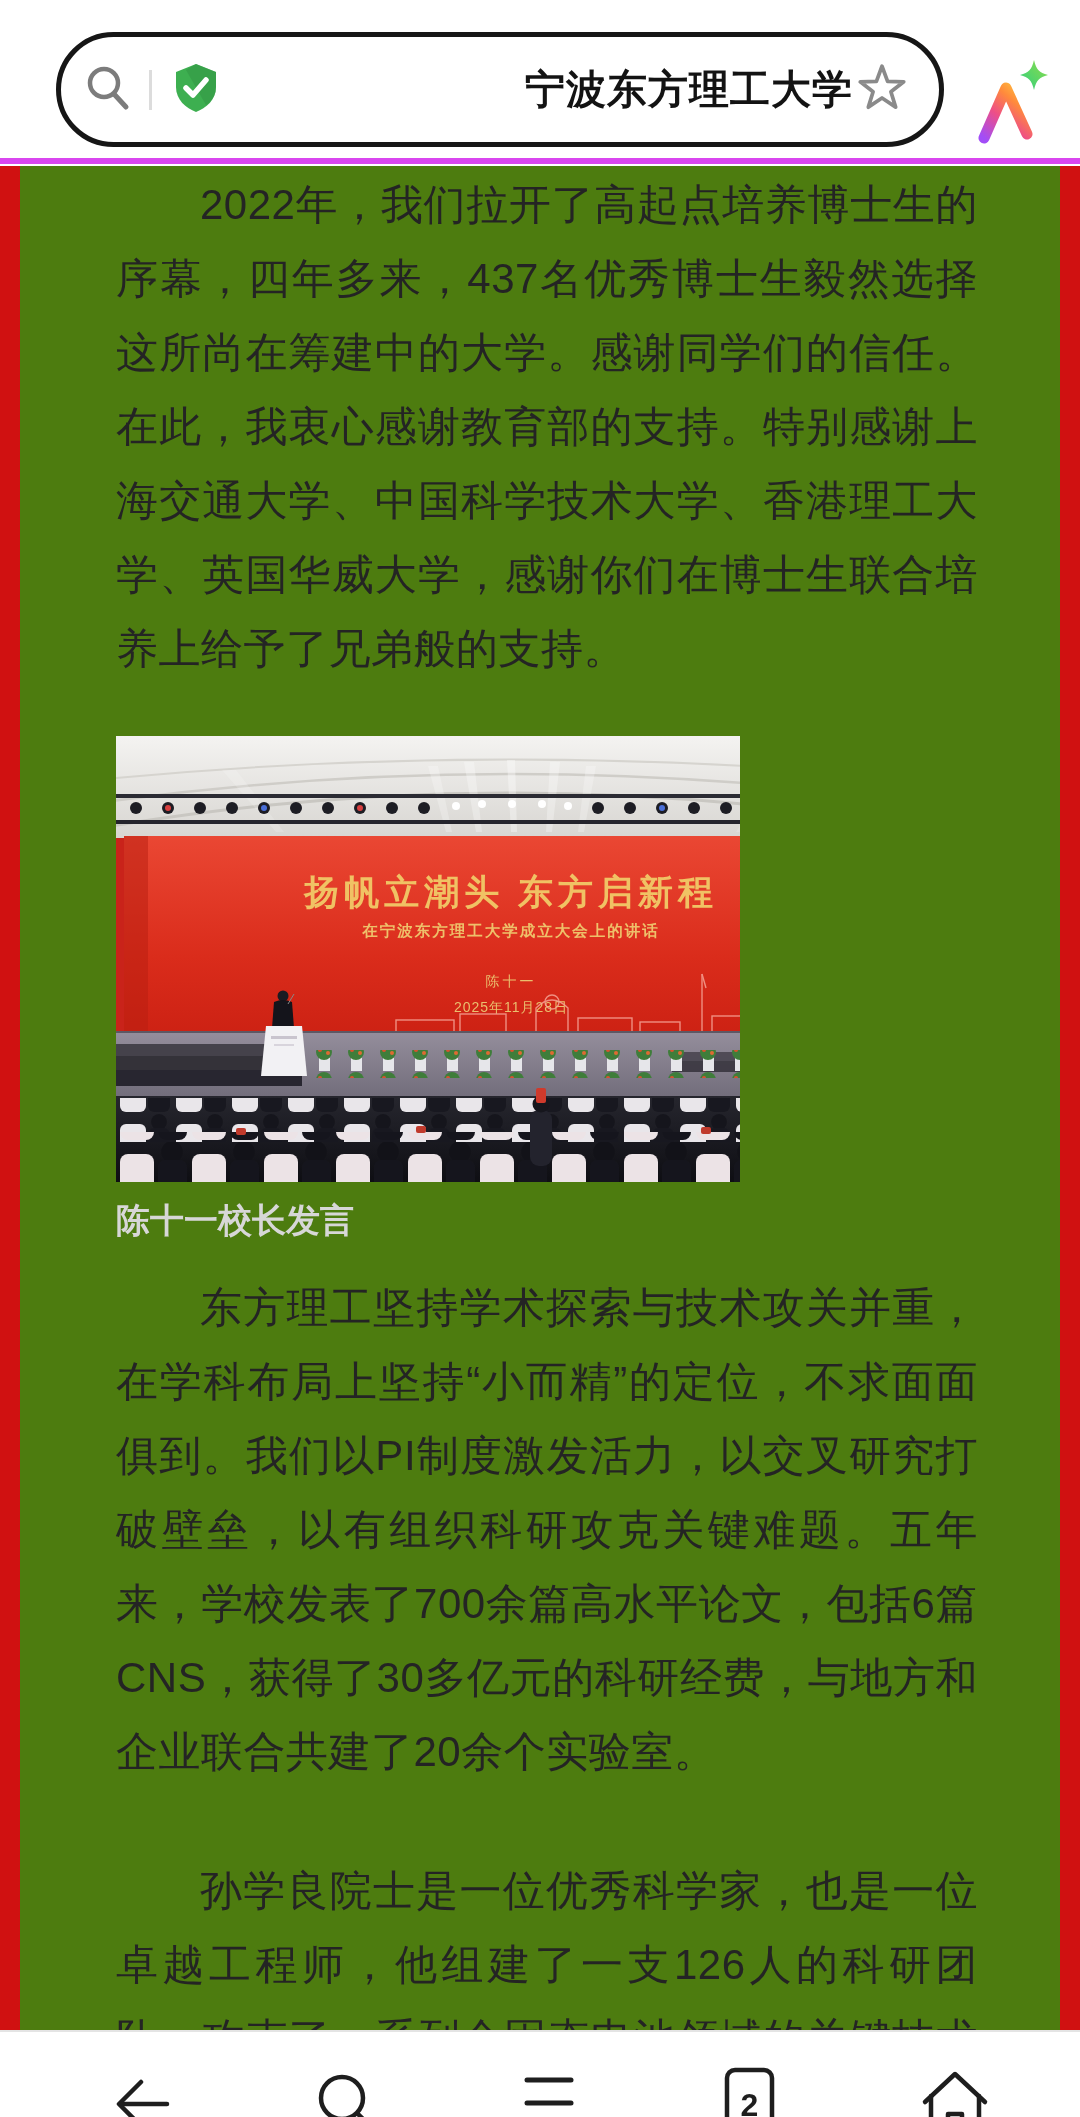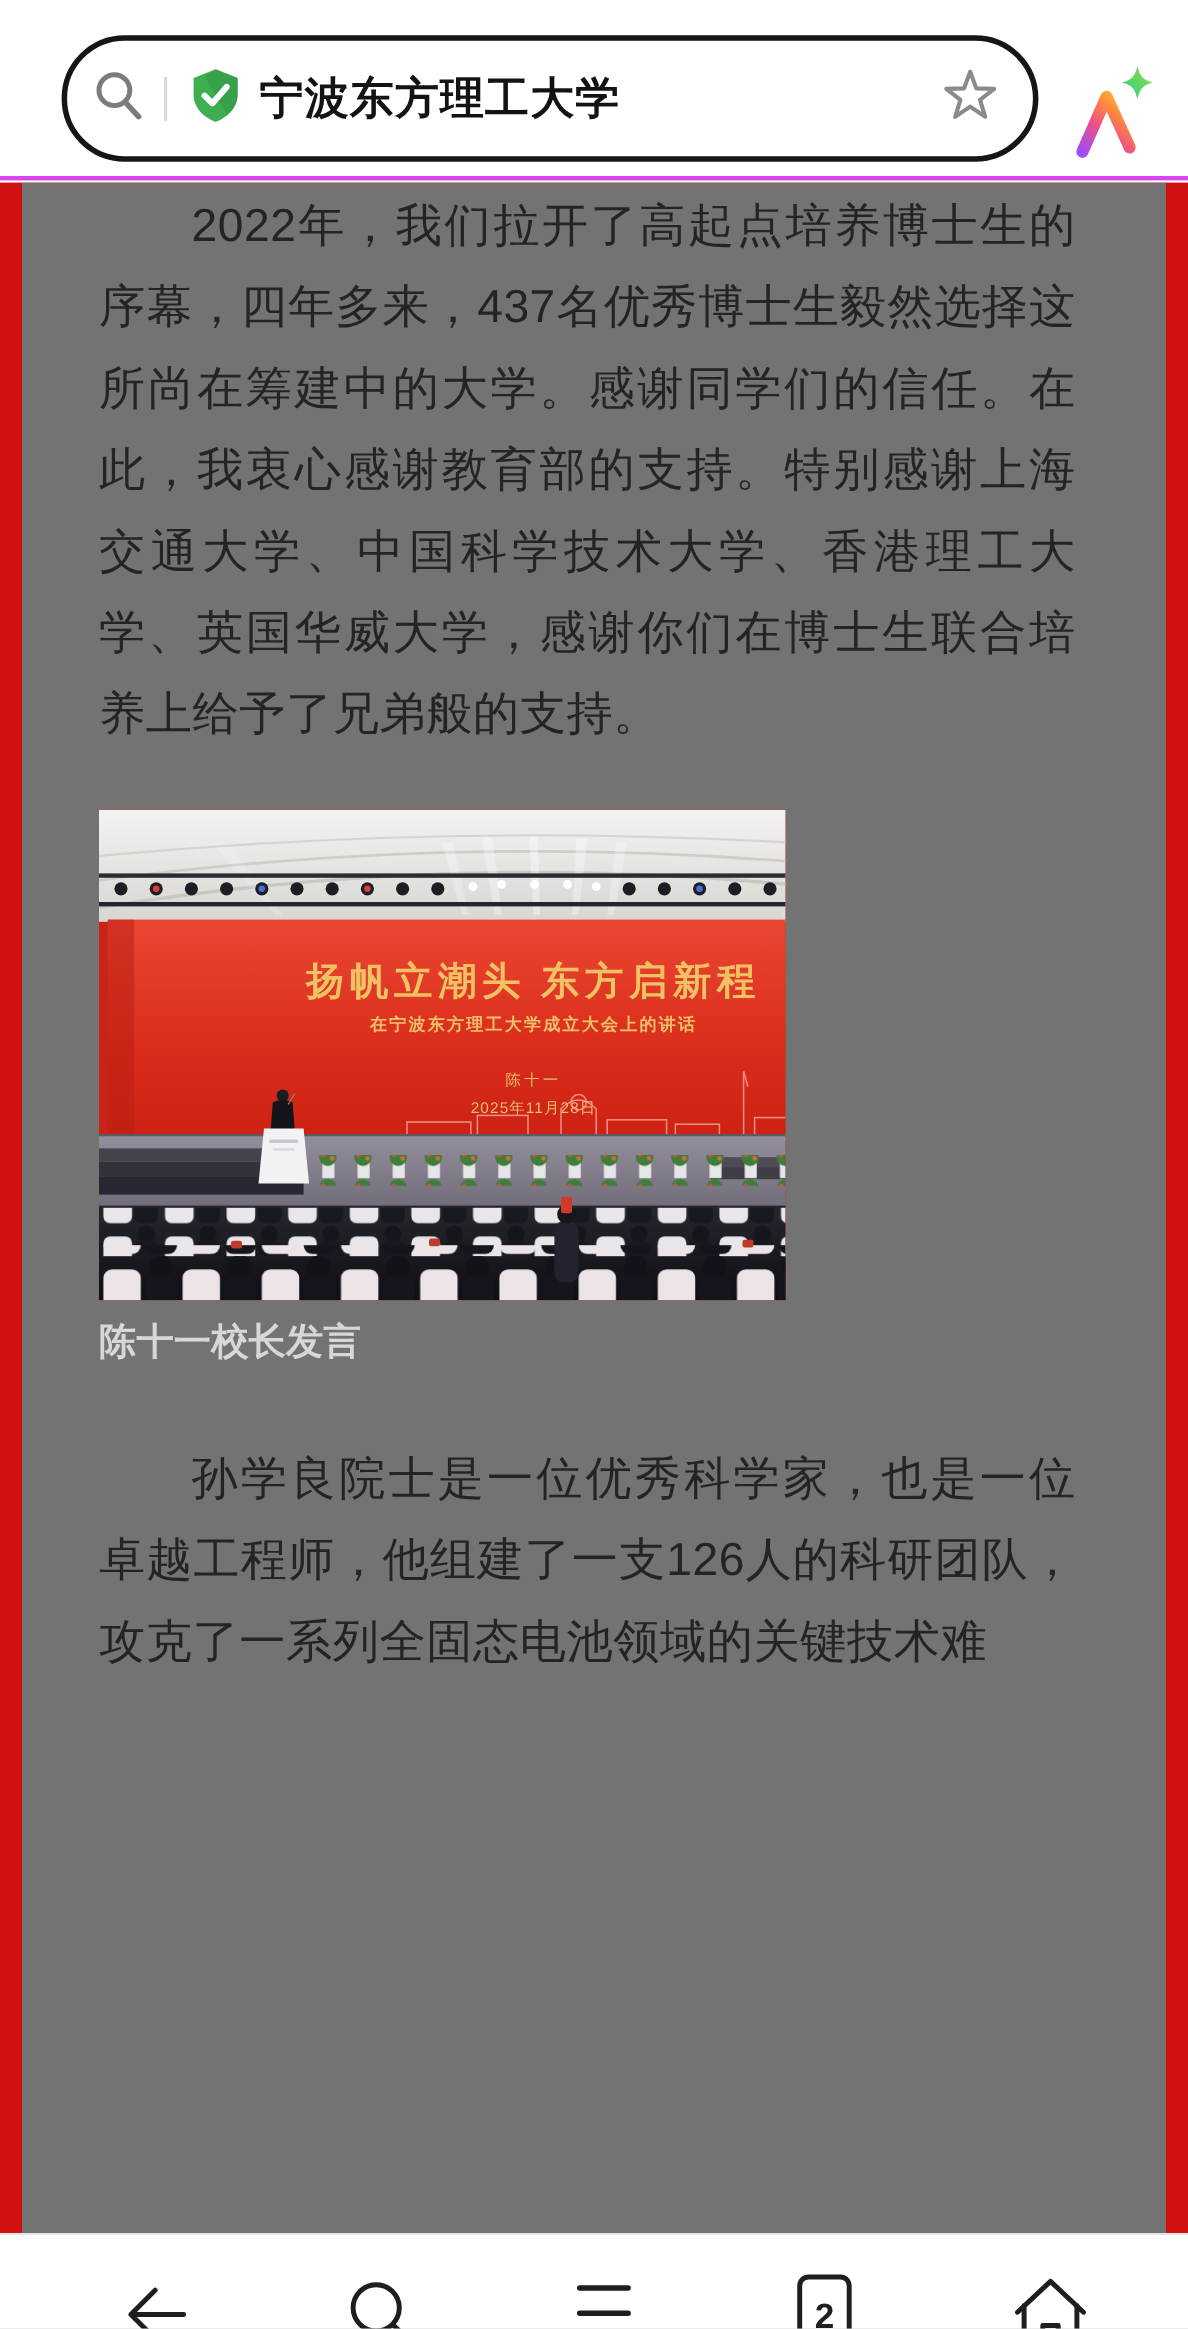--- a/index.html
+++ b/index.html
@@ -1,33 +1,33 @@
 <!DOCTYPE html>
 <html><head>
 <meta charset="utf-8">
 <style>
   * { margin:0; padding:0; box-sizing:border-box; }
   html,body { width:1080px; height:2117px; overflow:hidden; }
   body { font-family:"Liberation Sans","DejaVu Sans",sans-serif; background:#fff; position:relative; }
 
   
   .toolbar { position:absolute; top:0; left:0; width:1080px; height:164px; background:#fff;
-             border-bottom:4px solid #d946ef; z-index:20; }
+             border-bottom:6px solid #d946ef; z-index:20;text-align:right; }
   .pill { position:absolute; left:56px; top:32px; width:888px; height:115px; background:#fff;
           border:5px solid #161616; border-radius:58px; display:flex; align-items:center;
           padding:0 28px 0 24px; }
   .pill-divider { width:3px; height:40px; background:#dcdcdc; margin:0 20px 0 18px; flex:0 0 auto; }
   .query { font-size:40px; font-weight:600; color:#131313; letter-spacing:1px; margin-left:16px;
            white-space:nowrap; overflow:hidden; flex:1 1 auto; }
   .ai-btn { position:absolute; left:972px; top:54px; width:86px; height:94px; }
 
   
   .page { position:absolute; top:166px; bottom:87px; left:0; right:0; background:#d01111;
           padding:0 20px; overflow:hidden; }
-  .content { background:#737373; width:100%; height:100%; padding:2px 82px 0 70px; overflow:hidden; }
+  .content { background:#4d7c0f; width:100%; height:100%; padding:2px 82px 0 96px; overflow:hidden; }
   p.para { font-size:42px; line-height:74px; color:#242424; text-align:justify; text-indent:2em;
            letter-spacing:0.5px; }
   .para-2 { margin-top:29px; }
   .para-3 { margin-top:65px; }
 
   figure.photo { width:624px; height:446px; margin:50px 0 16px 0; overflow:hidden; background:#c9231a; }
   figure.photo svg { display:block; width:790px; height:446px; }
   .photo-caption { font-size:34px; line-height:44px; font-weight:700; color:#d7d7d7;
                    padding-right:6px; margin-top:4px; }
 
@@ -248,20 +248,21 @@
         <g fill="#c03a2c">
           <rect x="120" y="392" width="10" height="7" rx="2"></rect>
           <rect x="300" y="390" width="10" height="7" rx="2"></rect>
           <rect x="585" y="391" width="10" height="7" rx="2"></rect>
           <rect x="700" y="418" width="12" height="8" rx="2"></rect>
         </g>
       </svg>
     </figure>
     <div class="photo-caption">陈十一校长发言</div>
 
+    <p class="para para-2">东方理工坚持学术探索与技术攻关并重，在学科布局上坚持“小而精”的定位，不求面面俱到。我们以PI制度激发活力，以交叉研究打破壁垒，以有组织科研攻克关键难题。五年来，学校发表了700余篇高水平论文，包括6篇CNS，获得了30多亿元的科研经费，与地方和企业联合共建了20余个实验室。</p>
     <p class="para para-3">孙学良院士是一位优秀科学家，也是一位卓越工程师，他组建了一支126人的科研团队，攻克了一系列全固态电池领域的关键技术难</p>
   </div>
 </div>
 
 <div class="navbar">
   <div class="nav-icon" style="left:103px">
     <svg width="80" height="80" viewBox="0 0 80 80" fill="none" stroke="#1e1e1e" stroke-width="4.5" stroke-linecap="round" stroke-linejoin="round">
       <line x1="64" y1="40" x2="18" y2="40"></line>
       <polyline points="38,18 16,40 38,62"></polyline>
     </svg>

